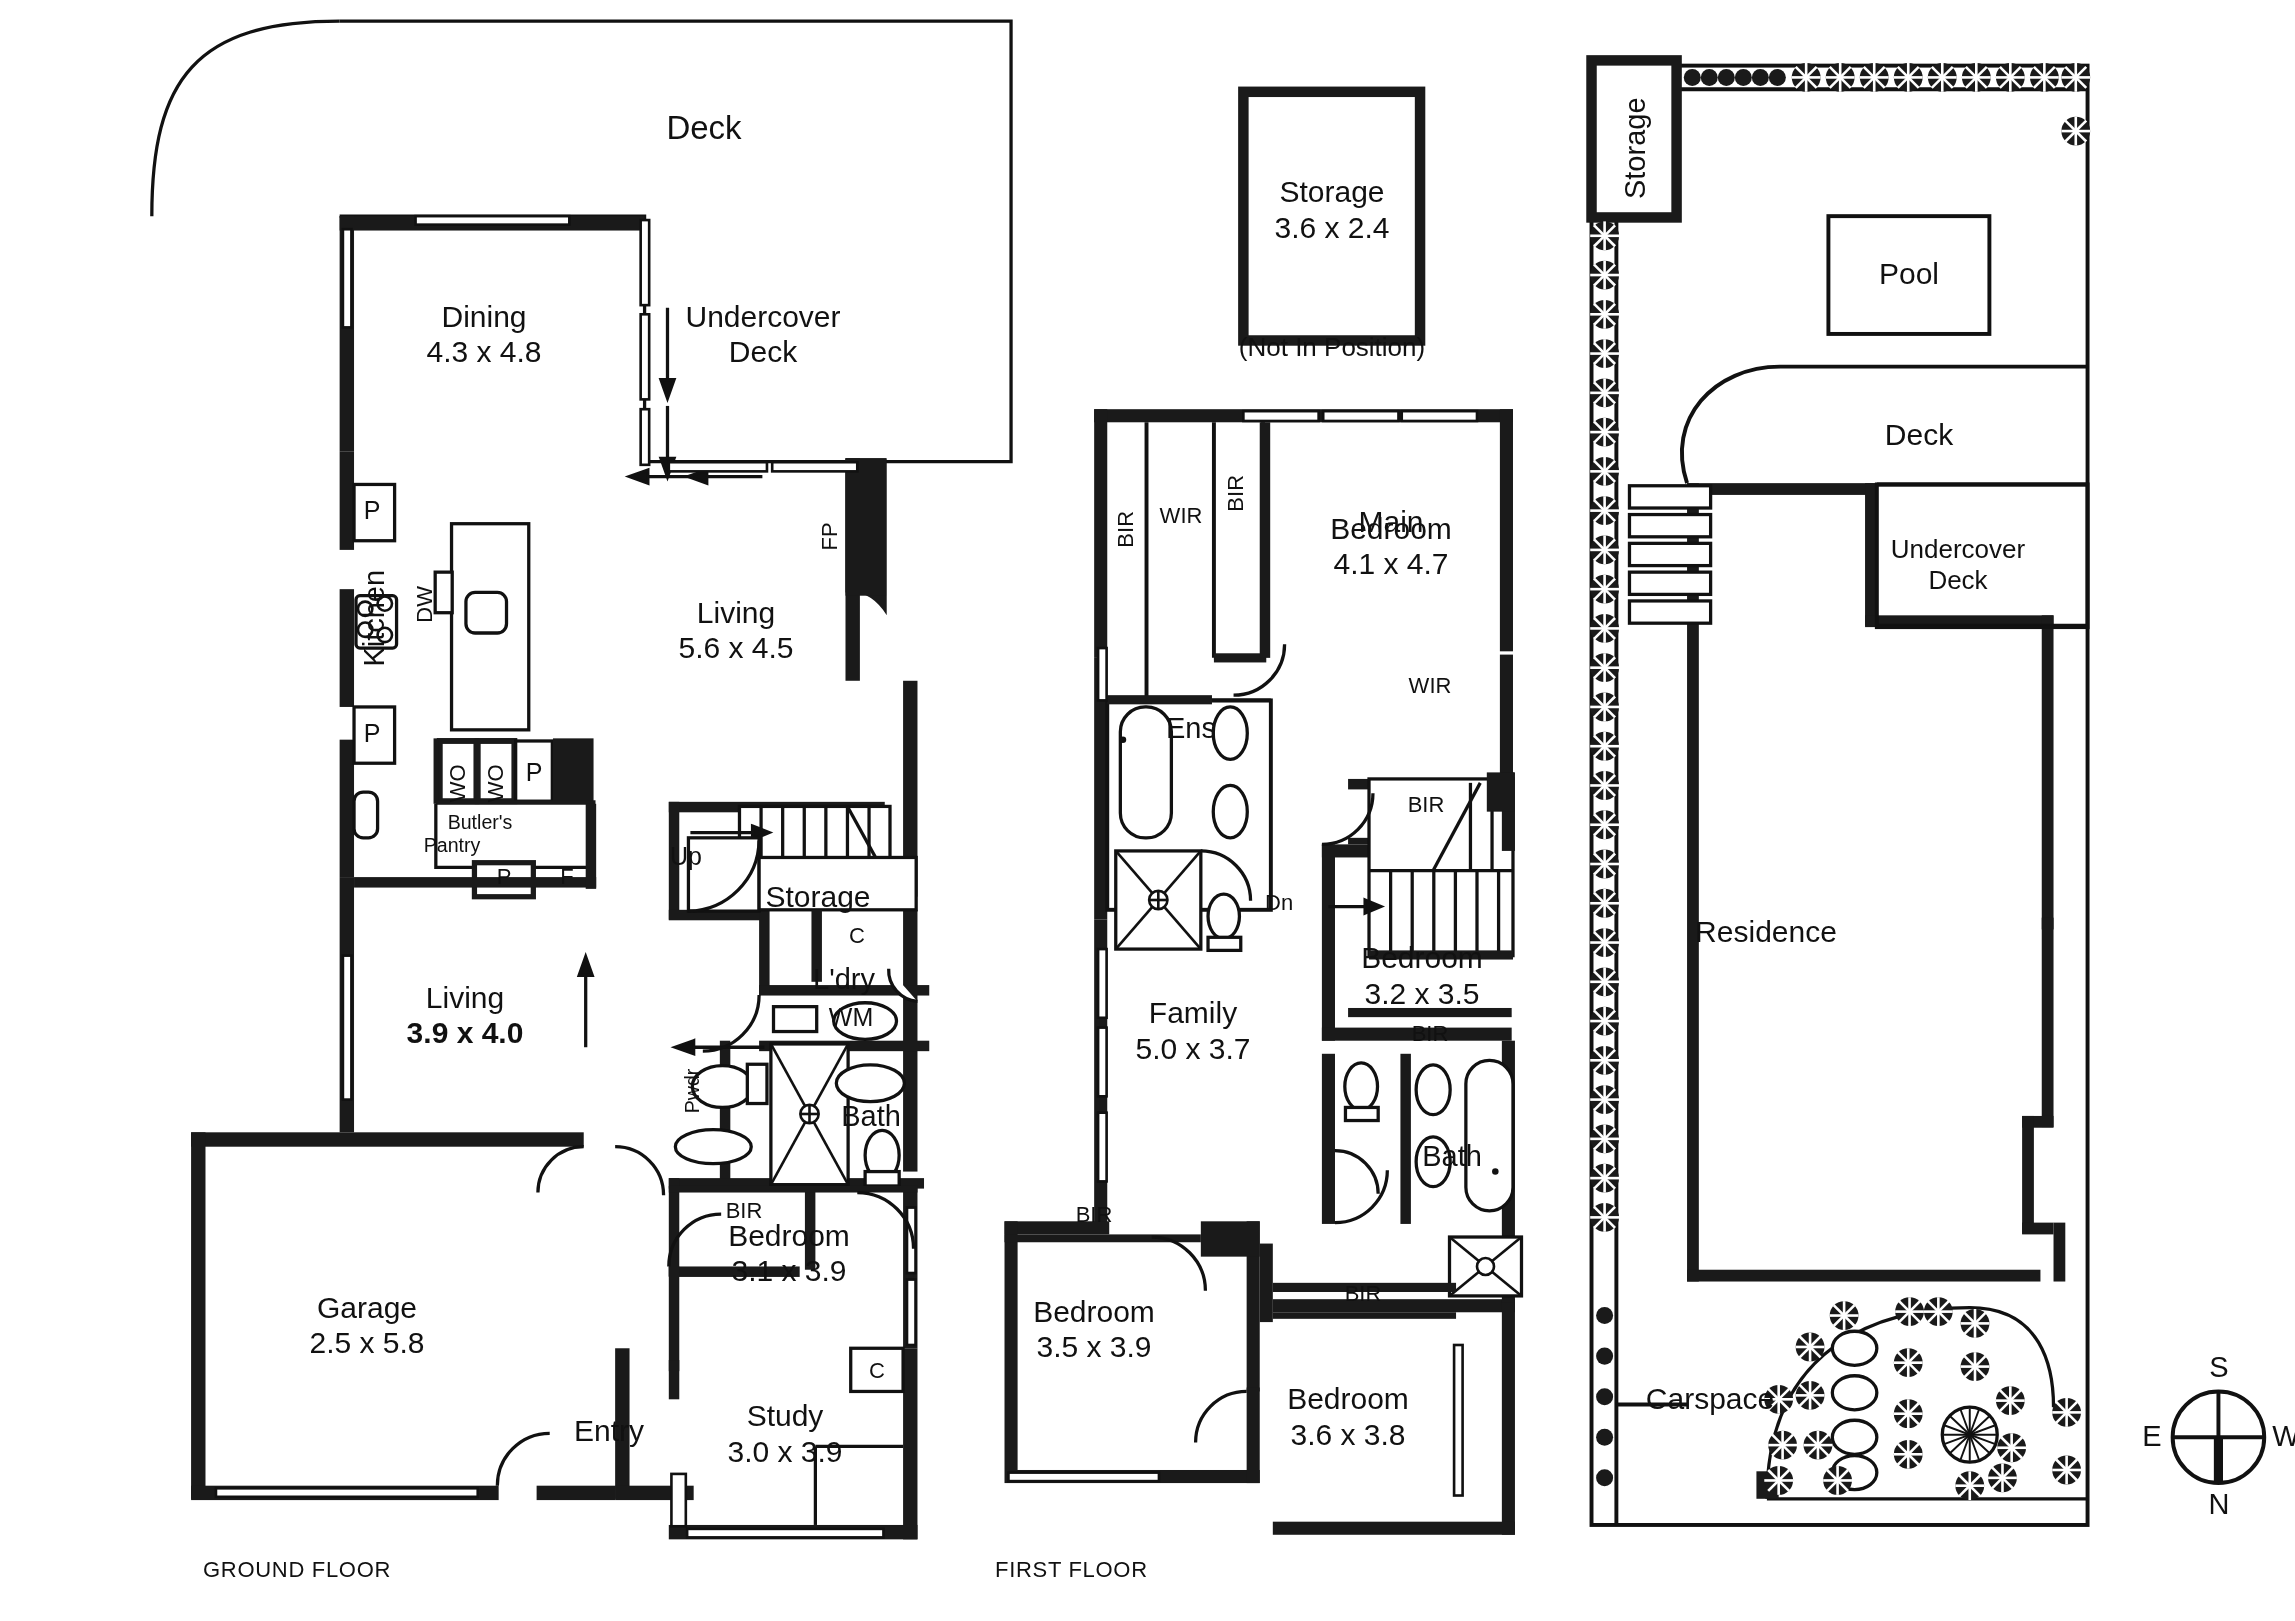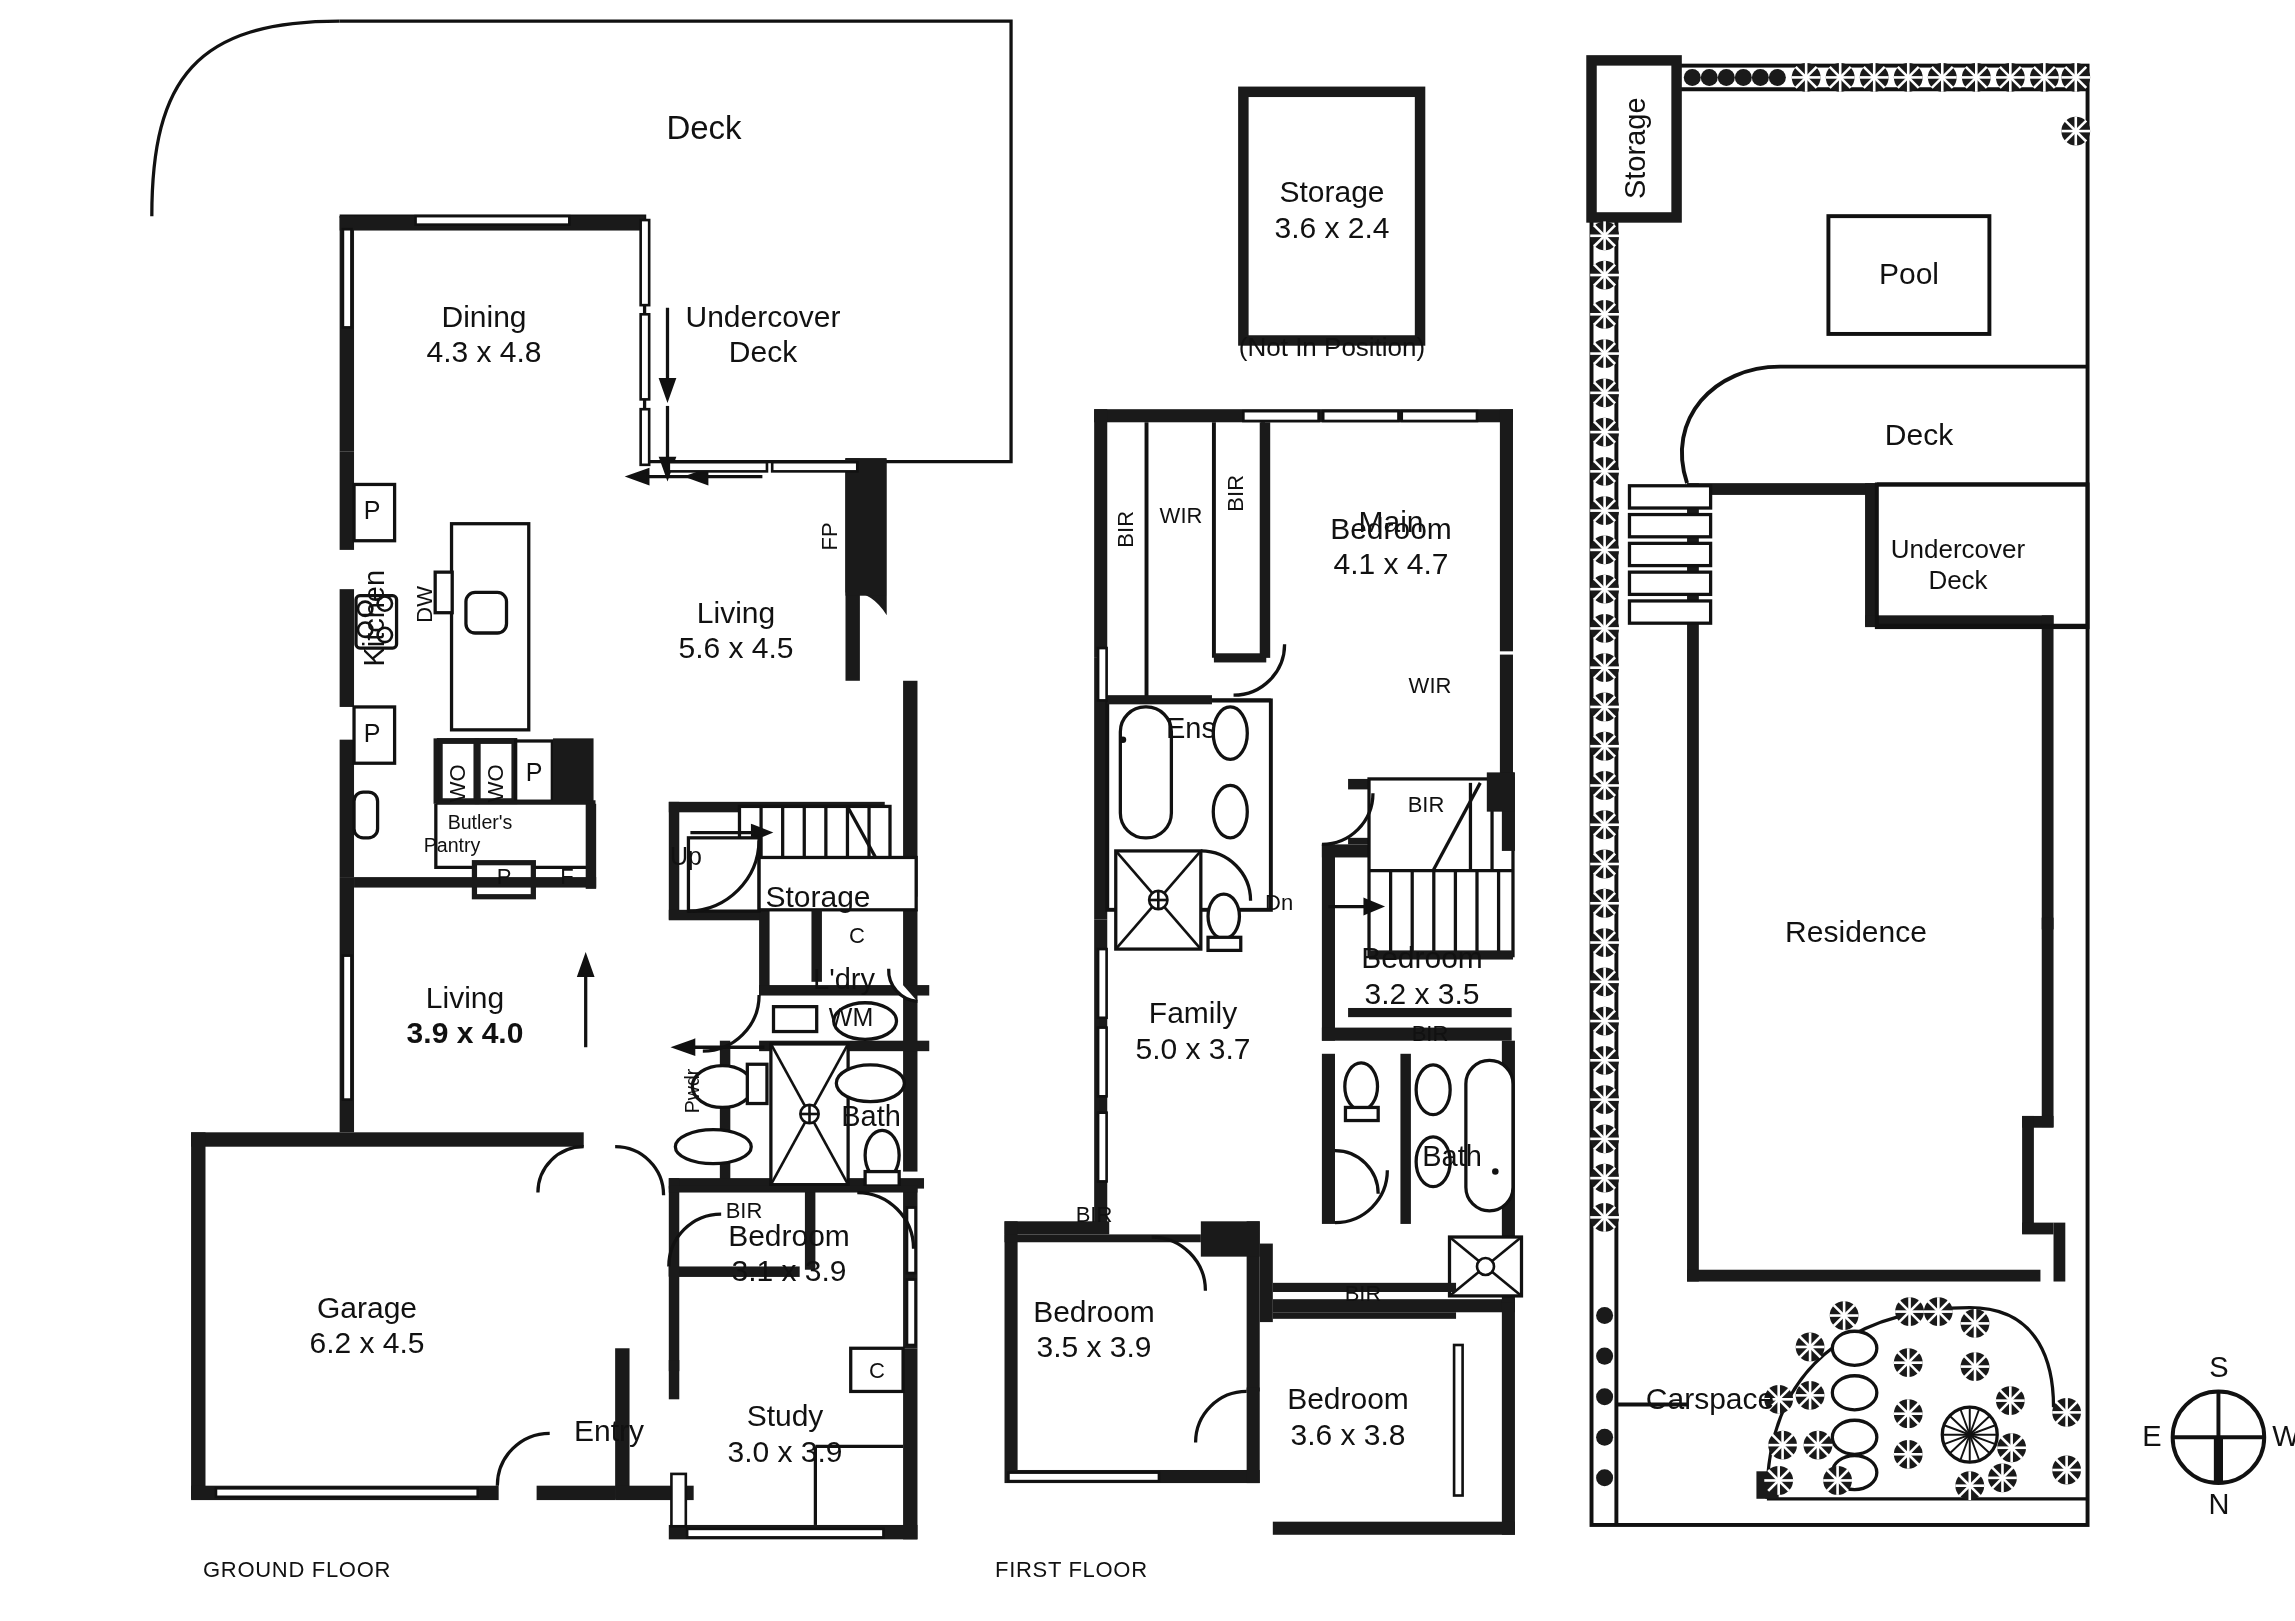--- a/index.html
+++ b/index.html
@@ -570,21 +570,21 @@
 <div class="lbl sz46 ctr" style="left:465px;top:1016px;font-weight:bold;">3.9 x 4.0</div>
 <div class="lbl sz38" style="left:670px;top:818px;margin-top:24px;">Up</div>
 <div class="lbl sz46 ctr" style="left:818px;top:880px;">Storage</div>
 <div class="lbl sz34 ctr" style="left:857px;top:924px;">C</div>
 <div class="lbl sz44 ctr" style="left:844px;top:963px;">L'dry</div>
 <div class="lbl sz38 ctr" style="left:851px;top:1003px;">WM</div>
 <div class="lbl sz30 rot90" style="left:693px;top:1080px;width:92px;margin-left:-46px;">Pwdr</div>
 <div class="lbl sz44 ctr" style="left:871px;top:1100px;">Bath</div>
 <div class="lbl sz34 ctr" style="left:744px;top:1199px;">BIR</div>
 <div class="lbl sz46 ctr" style="left:367px;top:1291px;">Garage</div>
-<div class="lbl sz46 ctr" style="left:367px;top:1326px;">6.2 x 4.5</div>
+<div class="lbl sz46 ctr" style="left:367px;top:1326px;">2.5 x 5.8</div>
 <div class="lbl sz46 ctr" style="left:789px;top:1219px;">Bedroom</div>
 <div class="lbl sz46 ctr" style="left:789px;top:1254px;">3.1 x 3.9</div>
 <div class="lbl sz46 ctr" style="left:609px;top:1414px;">Entry</div>
 <div class="lbl sz46 ctr" style="left:785px;top:1399px;">Study</div>
 <div class="lbl sz46 ctr" style="left:785px;top:1435px;">3.0 x 3.9</div>
 <div class="lbl sz34 ctr" style="left:877px;top:1359px;">C</div>
 <div class="lbl floorttl" style="left:203px;top:1558px;">GROUND FLOOR</div>
 
 <div class="lbl sz46 ctr" style="left:1332px;top:175px;">Storage</div>
 <div class="lbl sz46 ctr" style="left:1332px;top:211px;">3.6 x 2.4</div>
@@ -612,21 +612,21 @@
 <div class="lbl sz34 ctr" style="left:1363px;top:1282px;">BIR</div>
 <div class="lbl sz46 ctr" style="left:1348px;top:1382px;">Bedroom</div>
 <div class="lbl sz46 ctr" style="left:1348px;top:1418px;">3.6 x 3.8</div>
 <div class="lbl floorttl" style="left:995px;top:1558px;">FIRST FLOOR</div>
 
 <div class="lbl sz44 rot90" style="left:1635px;top:132px;width:164px;margin-left:-82px;">Storage</div>
 <div class="lbl sz46 ctr" style="left:1909px;top:257px;">Pool</div>
 <div class="lbl sz46 ctr" style="left:1919px;top:418px;">Deck</div>
 <div class="lbl sz40 ctr" style="left:1958px;top:535px;">Undercover</div>
 <div class="lbl sz40 ctr" style="left:1958px;top:566px;">Deck</div>
-<div class="lbl sz46 ctr" style="left:1856px;top:915px;">Residence</div>
+<div class="lbl sz46 ctr" style="left:1766px;top:915px;">Residence</div>
 <div class="lbl sz46 ctr" style="left:1710px;top:1382px;">Carspace</div>
 
 <div class="lbl sz44 ctr" style="left:2219px;top:1351px;">S</div>
 <div class="lbl sz44 ctr" style="left:2219px;top:1488px;">N</div>
 <div class="lbl sz44 ctr" style="left:2152px;top:1420px;">E</div>
 <div class="lbl sz44 ctr" style="left:2286px;top:1420px;">W</div>
 
 </div>
 
 

